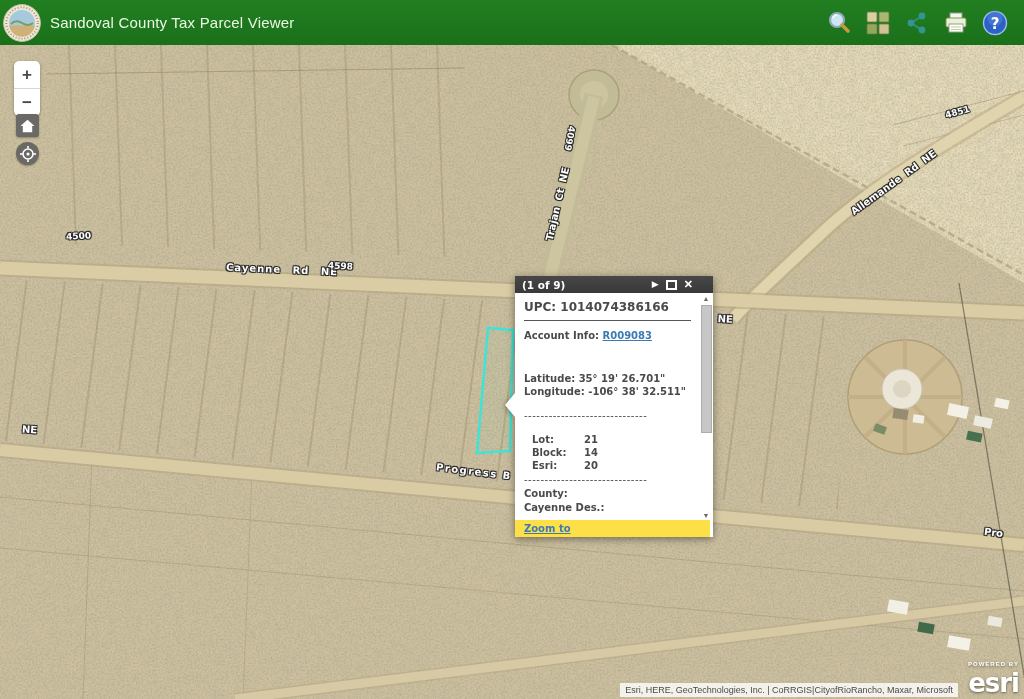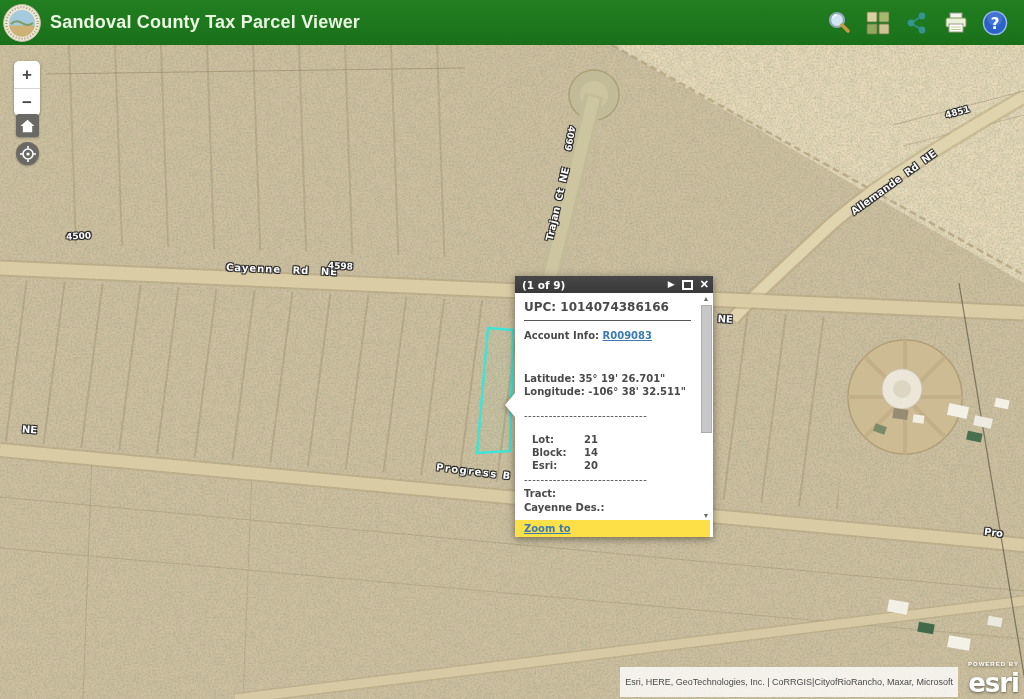--- a/index.html
+++ b/index.html
@@ -2,21 +2,21 @@
 <html><head>
 <meta charset="utf-8">
 <style>
   html,body{margin:0;padding:0;background:#222;}
   .app{position:relative;width:1024px;height:699px;overflow:hidden;font-family:"Liberation Sans",sans-serif;background:#cec1a1;}
 
   
   header{position:absolute;top:0;left:0;width:1024px;height:45px;
     background:linear-gradient(#227f21,#1a701a);display:flex;align-items:center;z-index:30;}
   .seal{width:38px;height:38px;margin-left:3px;flex:0 0 auto;}
-  h1.title{margin:0 0 0 9px;font-size:18px;font-weight:bold;color:#eaf8e2;letter-spacing:.2px;}
+  h1.title{margin:0 0 0 9px;font-size:15px;font-weight:normal;color:#eaf8e2;letter-spacing:.2px;}
   .tools{margin-left:auto;display:flex;align-items:center;gap:12px;padding-right:16px;}
   .tool{width:27px;height:27px;border:0;background:transparent;padding:0;display:flex;
     align-items:center;justify-content:center;cursor:pointer;}
 
   
   .map{position:absolute;top:45px;left:0;width:1024px;height:654px;overflow:hidden;cursor:default;}
   .terrain{position:absolute;left:0;top:0;}
 
   
   .rl{position:absolute;white-space:nowrap;color:#fff;font:bold 10px "DejaVu Sans",sans-serif;
@@ -42,21 +42,21 @@
   .homebtn,.locbtn{position:absolute;left:16px;width:23px;height:23px;background:#666460e6;
     display:flex;align-items:center;justify-content:center;cursor:pointer;z-index:10;
     box-shadow:0 1px 2px rgba(0,0,0,.3);}
   .homebtn{top:69px;border-radius:3px;background:#6b6965;}
   .locbtn{top:97px;border-radius:50%;background:#6b6965;}
 
   
   .popup{position:absolute;left:515px;top:231px;width:198px;height:261px;z-index:20;
     box-shadow:0 2px 8px rgba(0,0,0,.45);background:#fff;}
   .pp-title{height:17px;background:linear-gradient(#474747,#393939);display:flex;align-items:center;
-    padding:0 4px 0 7px;cursor:move;}
+    padding:0 20px 0 7px;cursor:move;}
   .pp-pager{color:#fff;font:bold 10.5px "DejaVu Sans",sans-serif;}
   .pp-btns{margin-left:auto;display:flex;align-items:center;gap:7px;}
   .pp-btn{color:#fff;font-size:9px;line-height:1;cursor:pointer;display:flex;align-items:center;}
   .pp-x{font-size:11px;font-weight:bold;}
   .maxbox{display:inline-block;width:7px;height:6px;border:2px solid #fff;}
   .pp-body{position:relative;height:227px;overflow:hidden;padding:3px 22px 0 9px;
     font:10px "DejaVu Sans",sans-serif;color:#4a4a4a;line-height:1.32;background:#fff;}
   .b{font-weight:bold;}
   .upc{font-size:12px;margin:4px 0 2px;}
   .pp-hr{border:0;border-top:1px solid #555;margin:4px 0 8px;}
@@ -71,21 +71,21 @@
   .pp-thumb{position:absolute;left:1px;top:10px;width:9px;height:126px;background:#c7c7c7;
     border:1px solid #adadad;cursor:pointer;}
   .pp-footer{position:absolute;left:0;bottom:0;width:186px;height:17px;background:#fde047;
     padding-left:9px;display:flex;align-items:center;font:10px "DejaVu Sans",sans-serif;}
   .pp-arrow{position:absolute;left:-10px;top:117px;width:0;height:0;
     border-top:12px solid transparent;border-bottom:12px solid transparent;border-right:10px solid #fff;
     filter:drop-shadow(-2px 1px 2px rgba(0,0,0,.25));}
 
   
   .attrib{position:absolute;right:66px;bottom:2px;background:rgba(255,255,255,.8);
-    color:#4a4a4a;font:9px "Liberation Sans",sans-serif;padding:10px 5px;white-space:nowrap;z-index:15;}
+    color:#4a4a4a;font:9px "Liberation Sans",sans-serif;padding:2px 5px;white-space:nowrap;z-index:15;}
   .esri{position:absolute;right:5px;bottom:1px;text-align:right;color:#fff;z-index:15;line-height:1;
     text-shadow:0 1px 3px rgba(0,0,0,.5);}
   .esri .pb{font:bold 6px "Liberation Sans",sans-serif;letter-spacing:1px;display:block;margin-bottom:1px;}
   .esri .br{font:bold 26px "DejaVu Sans",sans-serif;letter-spacing:-1px;}
 </style>
 </head>
 <body>
 
 <div class="app">
 
@@ -286,21 +286,21 @@
         <div class="fr b">
           <span class="lab">Lot:</span><span>21</span>
         </div>
         <div class="fr b">
           <span class="lab">Block:</span><span>14</span>
         </div>
         <div class="fr b">
           <span class="lab">Esri:</span><span>20</span>
         </div>
         <div class="sep sep2">------------------------------</div>
-        <div class="b">Tract:</div>
+        <div class="b">County:</div>
         <div class="b">Cayenne Des.:</div>
 
       </div>
       <div class="pp-scroll">
         <span class="pp-up">▲</span>
         <div class="pp-thumb"></div>
         <span class="pp-dn">▼</span>
       </div>
       <div class="pp-footer">
         <a class="lnk">Zoom to</a>

